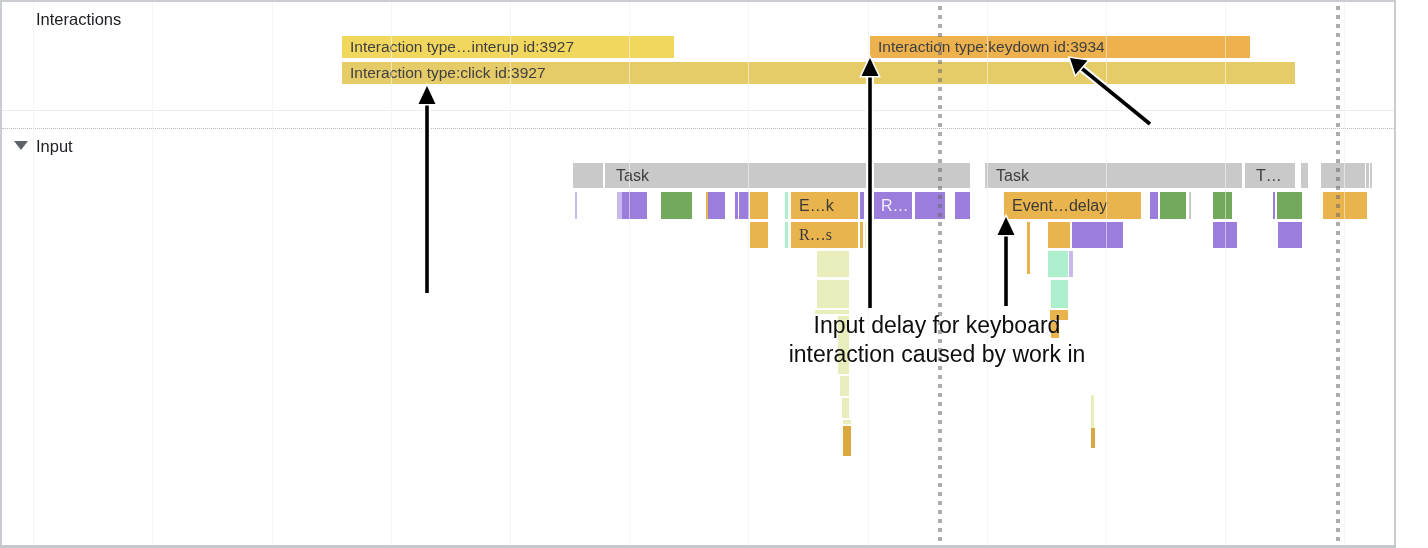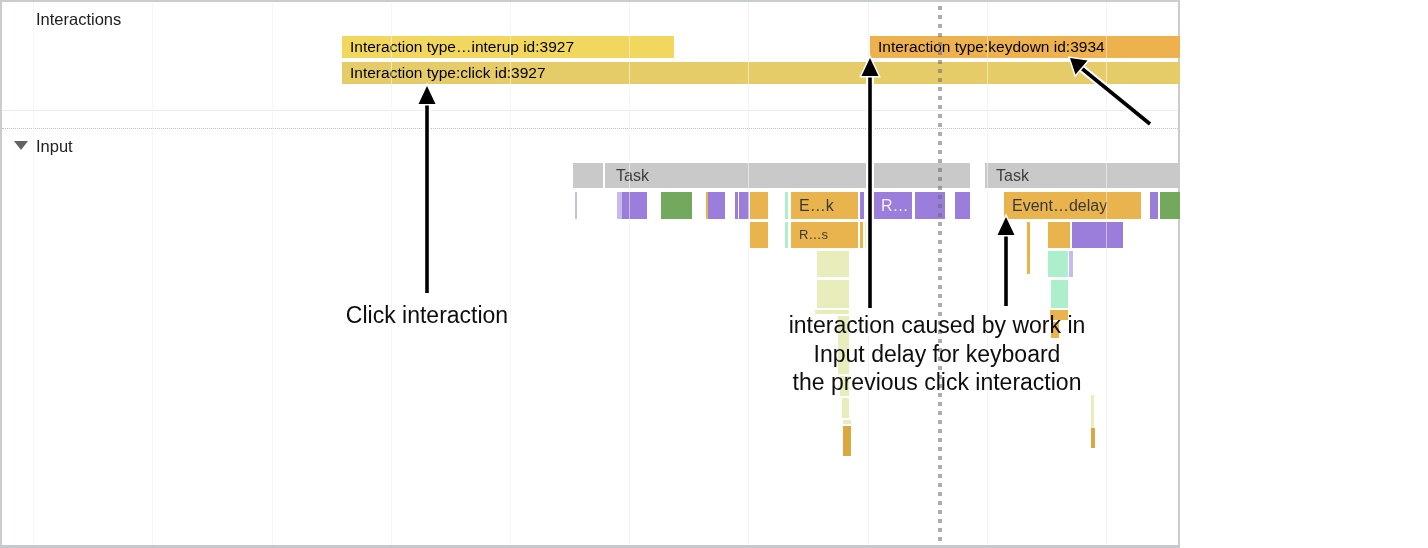--- a/index.html
+++ b/index.html
@@ -1,31 +1,31 @@
 <!DOCTYPE html>
 <html><head>
 <meta charset="utf-8">
 <style>
   html,body{margin:0;padding:0;background:#fff;}
   #stage{
-    position:relative;width:1180px;height:548px;overflow:hidden;
+    position:relative;width:1396px;height:548px;overflow:hidden;
     background:#fff;font-family:"Liberation Sans",sans-serif;
     box-shadow:inset 0 0 0 2px #c9ccd0;
   }
   .gridline{position:absolute;top:2px;height:543px;width:1px;pointer-events:none;}
   .grid-over{position:absolute;top:2px;height:543px;width:1px;pointer-events:none;background:rgba(255,255,255,.5);}
   .dotline{position:absolute;width:4px;pointer-events:none;
     background:repeating-linear-gradient(to bottom, rgba(105,105,105,.55) 0 4px, transparent 4px 9px);}
   .hsep{position:absolute;left:2px;right:2px;height:1px;background:#ececec;}
   .hdot{position:absolute;left:2px;right:2px;height:0;border-top:1px dotted #bfbfbf;}
   .seg{position:absolute;overflow:hidden;white-space:nowrap;box-sizing:border-box;}
   .seg span{display:block;padding-left:8px;font-size:15px;color:#3a3a3a;overflow:hidden;text-overflow:clip;}
   .seg.task span{color:#3e3e3e;padding-left:11px;}
   .ibar{position:absolute;overflow:hidden;white-space:nowrap;}
-  .ibar span{display:block;padding-left:8px;font-size:15.5px;color:#000000;}
+  .ibar span{display:block;padding-left:8px;font-size:15.5px;color:#404040;}
   .track-label{position:absolute;font-size:16.5px;color:#202124;}
   .tri{position:absolute;width:0;height:0;border-left:7px solid transparent;
        border-right:7px solid transparent;border-top:9px solid #5f6368;}
   .anno{position:absolute;font-size:23px;color:#0e0e0e;text-align:center;line-height:28.5px;}
   #arrows{position:absolute;left:0;top:0;pointer-events:none;}
   .botband{position:absolute;left:0;right:0;bottom:0;height:3px;background:#c5c9cd;}
 </style>
 </head>
 <body>
 
@@ -109,21 +109,21 @@
       <div class="seg" style="left: 1160px; top: 192px; width: 26px; height: 27px; background: rgb(114, 169, 92);"></div>
       <div class="seg" style="left: 1189px; top: 192px; width: 2px; height: 27px; background: rgb(201, 201, 201);"></div>
       <div class="seg" style="left: 1213px; top: 192px; width: 19px; height: 27px; background: rgb(114, 169, 92);"></div>
       <div class="seg" style="left: 1273px; top: 192px; width: 2px; height: 27px; background: rgb(155, 125, 220);"></div>
       <div class="seg" style="left: 1277px; top: 192px; width: 25px; height: 27px; background: rgb(114, 169, 92);"></div>
       <div class="seg" style="left: 1323px; top: 192px; width: 44px; height: 27px; background: rgb(233, 180, 77);"></div>
       <div class="seg" style="left: 1396px; top: 192px; width: 3px; height: 27px; background: rgb(233, 180, 77);"></div>
       <div class="seg" style="left: 750px; top: 222px; width: 18px; height: 26px; background: rgb(233, 180, 77);"></div>
       <div class="seg" style="left: 785px; top: 222px; width: 3px; height: 26px; background: rgb(173, 239, 204);"></div>
       <div class="seg" style="left: 791px; top: 222px; width: 67px; height: 26px; background: rgb(233, 180, 77);">
-        <span style="line-height: 26px; font-size: 13px;">R…s</span>
+        <span style="line-height: 26px; font-size: 16px; font-family: Liberation Serif, serif;">R…s</span>
       </div>
       <div class="seg" style="left: 860px; top: 222px; width: 3px; height: 26px; background: rgb(233, 180, 77);"></div>
       <div class="seg" style="left: 865px; top: 222px; width: 2px; height: 26px; background: rgb(233, 237, 187);"></div>
       <div class="seg" style="left: 1027px; top: 222px; width: 3px; height: 52px; background: rgb(233, 180, 77);"></div>
       <div class="seg" style="left: 1048px; top: 222px; width: 22px; height: 26px; background: rgb(233, 180, 77);"></div>
       <div class="seg" style="left: 1072px; top: 222px; width: 51px; height: 26px; background: rgb(155, 125, 220);"></div>
       <div class="seg" style="left: 1213px; top: 222px; width: 24px; height: 26px; background: rgb(155, 125, 220);"></div>
       <div class="seg" style="left: 1278px; top: 222px; width: 24px; height: 26px; background: rgb(155, 125, 220);"></div>
       <div class="seg" style="left: 1398px; top: 222px; width: 2px; height: 26px; background: rgb(233, 180, 77);"></div>
       <div class="seg" style="left: 817px; top: 251px; width: 32px; height: 26px; background: rgb(233, 237, 187);"></div>
@@ -180,23 +180,21 @@
       <polygon points="1006,217 997.5,235 1014.5,235" fill="#000" stroke="#fff" stroke-width="3" paint-order="stroke"></polygon>
     </g>
 
     <g>
       <path d="M1150,124 L1080,67" stroke="#fff" stroke-width="8" fill="none"></path>
       <path d="M1150,124 L1080,67" stroke="#000" stroke-width="3.6" fill="none"></path>
       <polygon points="1070,58 1075.5,74.5 1087.5,60.5" fill="#000" stroke="#fff" stroke-width="3" paint-order="stroke"></polygon>
     </g>
   </svg>
 
-  <div class="anno" style="left:327px;top:301px;width:200px;">Click interaction</div>
 
 
   <div class="anno" style="left:767px;top:311px;width:340px;">
+    <div>Input delay for keyboard</div>
     <div>interaction caused by work in</div>
-    <div>Input delay for keyboard</div>
-    <div>the previous click interaction</div>
   </div>
 
   <div class="botband"></div>
 </div>
 
 </body></html>

